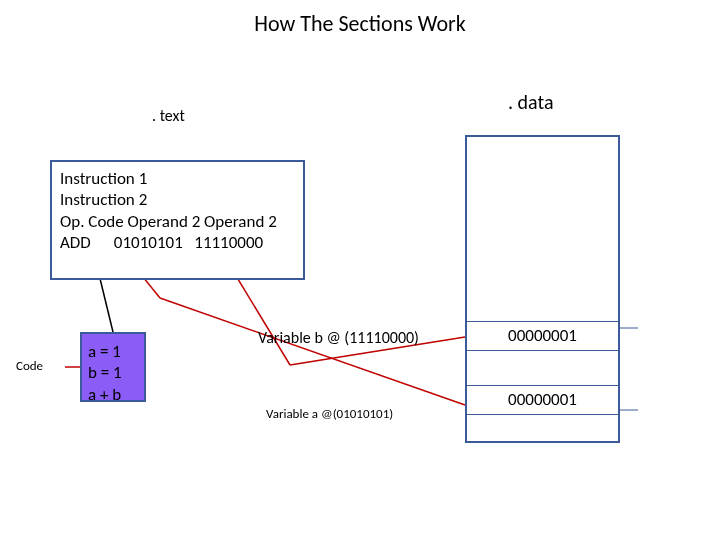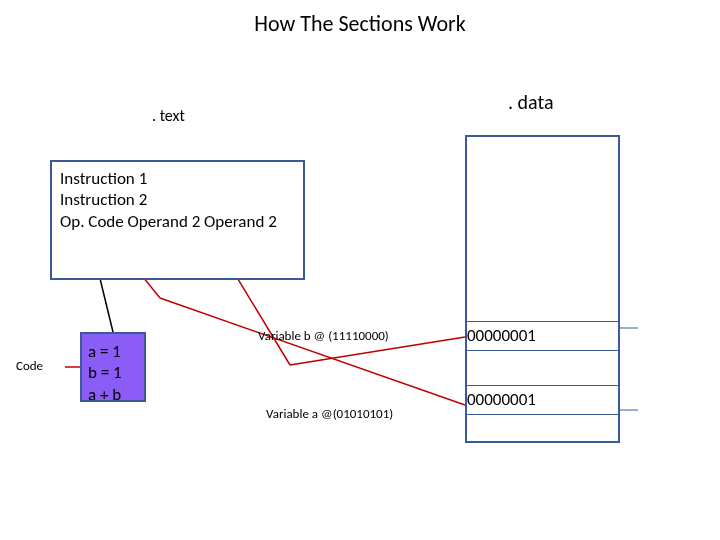--- a/index.html
+++ b/index.html
@@ -63,21 +63,21 @@
   .code-label {
     position: absolute;
     top: 358px;
     left: 16px;
     font-size: 13px;
   }
   .varb-label {
     position: absolute;
     top: 328px;
     left: 258px;
-    font-size: 13px;
+    font-size: 16px;
     text-align: center;
   }
   .vara-label {
     position: absolute;
     top: 406px;
     left: 266px;
     font-size: 13px;
   }
   .data-box {
     position: absolute;
@@ -89,21 +89,21 @@
     background: #fff;
     box-sizing: border-box;
   }
   .data-row {
     position: absolute;
     left: 0;
     right: 0;
     height: 28px;
     border-top: 1px solid #3b5a9a;
     border-bottom: 1px solid #3b5a9a;
-    text-align: left;
+    text-align: center;
     font-size: 17px;
     line-height: 28px;
   }
   .data-row.b { top: 184px; }
   .data-row.a { top: 248px; }
   svg.lines {
     position: absolute;
     top: 0; left: 0;
     width: 720px; height: 540px;
     pointer-events: none;
@@ -125,20 +125,21 @@
 
 <div class="title">How The Sections Work</div>
 
 <div class="text-label">. text</div>
 <div class="data-label">. data</div>
 
 <div class="instr-box">
   <div>Instruction 1</div>
   <div>Instruction 2</div>
   <div>Op. Code Operand 2 Operand 2</div>
+  <div>ADD &nbsp;&nbsp;&nbsp;&nbsp;&nbsp;01010101 &nbsp;&nbsp;11110000</div>
 </div>
 
 <div class="code-label">Code</div>
 
 <div class="code-box">
   <div>a = 1</div>
   <div>b = 1</div>
   <div>a + b</div>
 </div>
 

